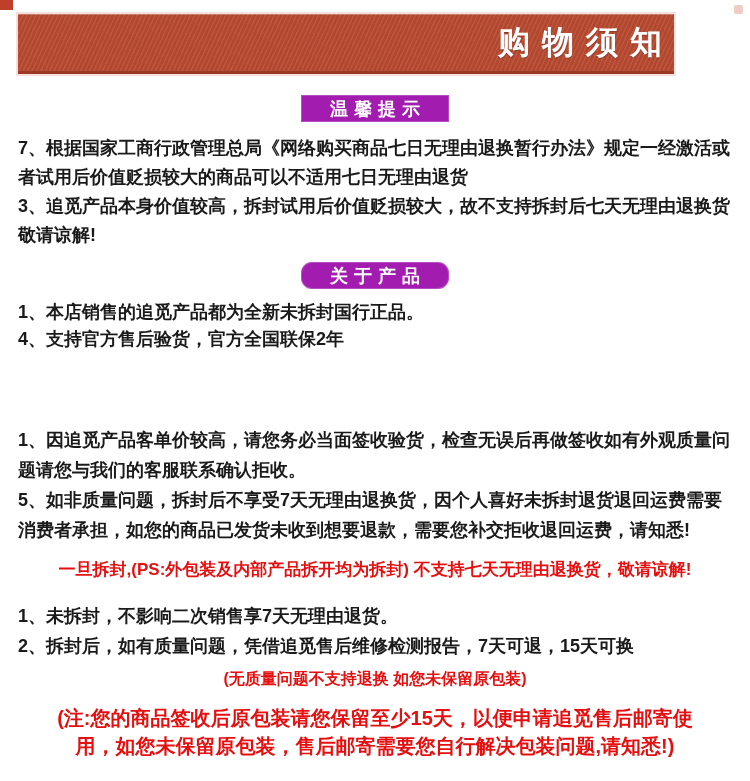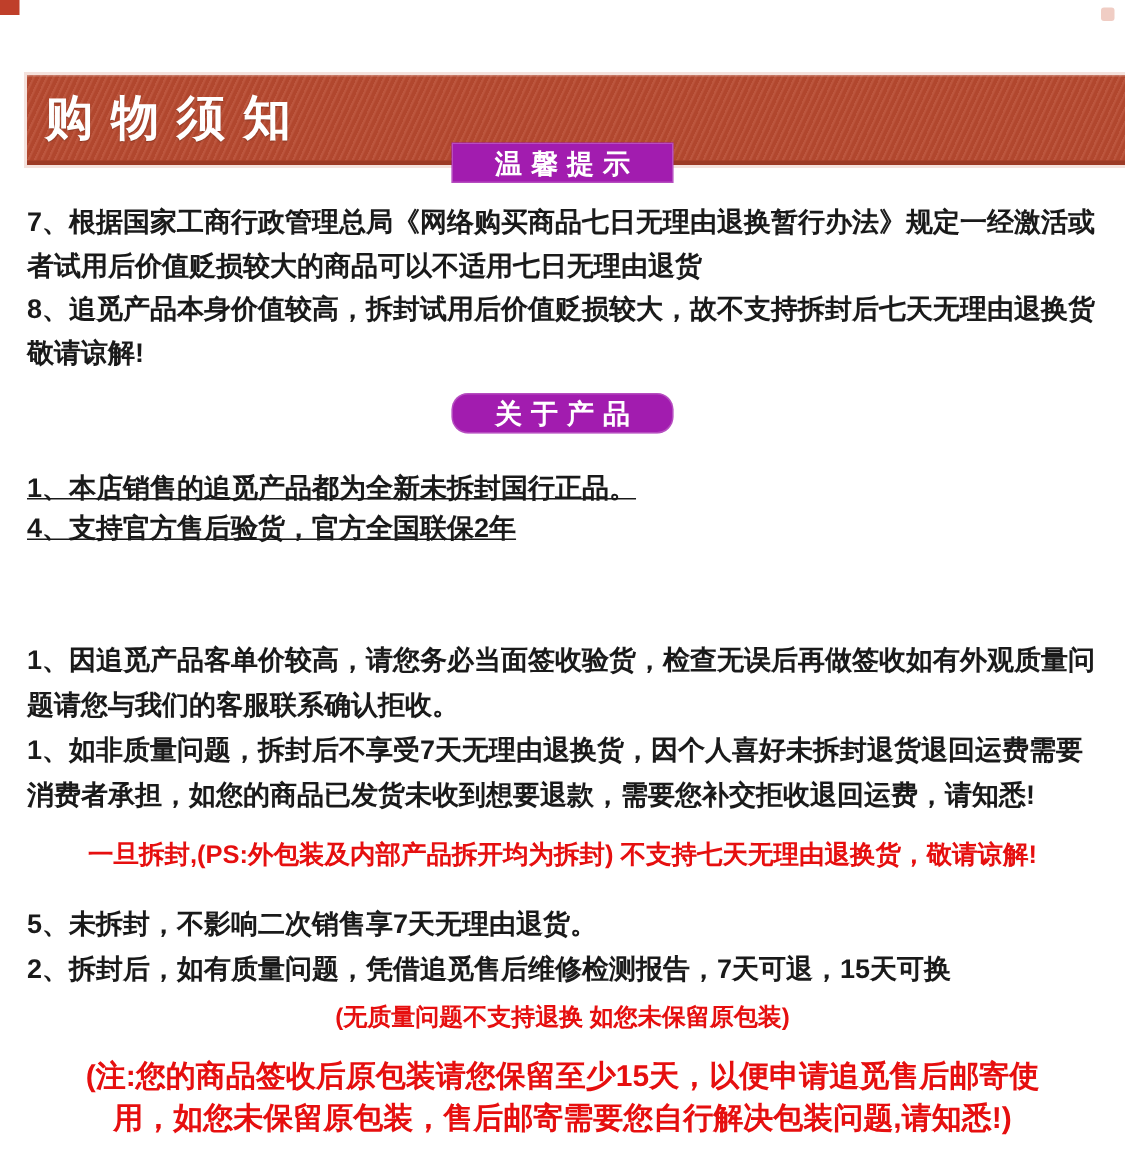--- a/index.html
+++ b/index.html
@@ -11,28 +11,28 @@
   }
   .page { position: relative; width: 750px; height: 781px; background: #ffffff; }
 
   
   .corner-mark { position: absolute; }
   .corner-mark.tl { left: 0; top: 0; width: 13px; height: 10px; background: #bf3f2a; }
   .corner-mark.tr { left: 734px; top: 5px; width: 9px; height: 9px; background: #f0cdc4; border-radius: 2px; }
 
   
   .banner {
-    position: absolute; left: 18px; top: 14px; width: 733px; height: 57px;
+    position: absolute; left: 18px; top: 14px; width: 656px; height: 57px;
     background-color: #b7492f;
     background-image: repeating-linear-gradient(115deg,
       rgba(255,255,255,0.07) 0px, rgba(255,255,255,0.07) 1px,
       rgba(0,0,0,0.03) 2px, rgba(0,0,0,0.03) 4px);
     border-bottom: 3px solid #9c3a25;
     box-shadow: inset 0 1px 0 rgba(255,255,255,0.25), 0 0 0 2px #f4e1dc;
-    display: flex; align-items: center; justify-content: flex-start; margin-top: 36px;
+    display: flex; align-items: center; justify-content: flex-end;
   }
   .banner-title {
     color: #ffffff; font-size: 32px; font-weight: 700;
     letter-spacing: 12px; text-indent: 12px;
     text-shadow: 0 1px 1px rgba(0,0,0,0.25);
   }
 
   
   .badge {
     position: absolute; left: 50%; transform: translateX(-50%);
@@ -48,21 +48,21 @@
   .badge-3 { top: 388px; }
 
   
   .textblock {
     position: absolute; left: 18px; width: 714px;
     color: #1a1a1a; font-size: 18px; font-weight: 700;
     text-align: left;
   }
   .textblock p { margin: 0; padding: 0; }
   .tb-1 { top: 134px; line-height: 29px; }
-  .tb-2 { top: 312px; line-height: 27px; text-decoration: underline; }
+  .tb-2 { top: 299px; line-height: 27px; }
   .tb-3 { top: 425px; line-height: 30px; }
   .tb-4 { top: 601px; line-height: 30px; }
 
   
   .red-line {
     position: absolute; left: 0; width: 750px;
     color: #e60f0f; font-weight: 700; text-align: center;
   }
   .warn-unseal { top: 558px; font-size: 17px; line-height: 24px; white-space: nowrap; }
   .warn-noquality { top: 668px; font-size: 16px; line-height: 22px; }
@@ -80,40 +80,40 @@
   <div class="corner-mark tr"></div>
 
   <div class="banner">
     <span class="banner-title">购物须知</span>
   </div>
 
   <div class="badge badge-1">温馨提示</div>
 
   <div class="textblock tb-1">
     <p>7、根据国家工商行政管理总局《网络购买商品七日无理由退换暂行办法》规定一经激活或者试用后价值贬损较大的商品可以不适用七日无理由退货</p>
-    <p>8、追觅产品本身价值较高，拆封试用后价值贬损较大，故不支持拆封后七天无理由退换货敬请谅解!</p>
+    <p>3、追觅产品本身价值较高，拆封试用后价值贬损较大，故不支持拆封后七天无理由退换货敬请谅解!</p>
   </div>
 
   <div class="badge badge-2">关于产品</div>
 
   <div class="textblock tb-2">
     <p>1、本店销售的追觅产品都为全新未拆封国行正品。</p>
     <p>4、支持官方售后验货，官方全国联保2年</p>
   </div>
 
 
   <div class="textblock tb-3">
     <p>1、因追觅产品客单价较高，请您务必当面签收验货，检查无误后再做签收如有外观质量问题请您与我们的客服联系确认拒收。</p>
-    <p>1、如非质量问题，拆封后不享受7天无理由退换货，因个人喜好未拆封退货退回运费需要消费者承担，如您的商品已发货未收到想要退款，需要您补交拒收退回运费，请知悉!</p>
+    <p>5、如非质量问题，拆封后不享受7天无理由退换货，因个人喜好未拆封退货退回运费需要消费者承担，如您的商品已发货未收到想要退款，需要您补交拒收退回运费，请知悉!</p>
   </div>
 
   <div class="red-line warn-unseal">一旦拆封,(PS:外包装及内部产品拆开均为拆封) 不支持七天无理由退换货，敬请谅解!</div>
 
   <div class="textblock tb-4">
-    <p>5、未拆封，不影响二次销售享7天无理由退货。</p>
+    <p>1、未拆封，不影响二次销售享7天无理由退货。</p>
     <p>2、拆封后，如有质量问题，凭借追觅售后维修检测报告，7天可退，15天可换</p>
   </div>
 
   <div class="red-line warn-noquality">(无质量问题不支持退换 如您未保留原包装)</div>
 
   <div class="red-line warn-packaging">(注:您的商品签收后原包装请您保留至少15天，以便申请追觅售后邮寄使用，如您未保留原包装，售后邮寄需要您自行解决包装问题,请知悉!)</div>
 
 </div>
 
 </body></html>

